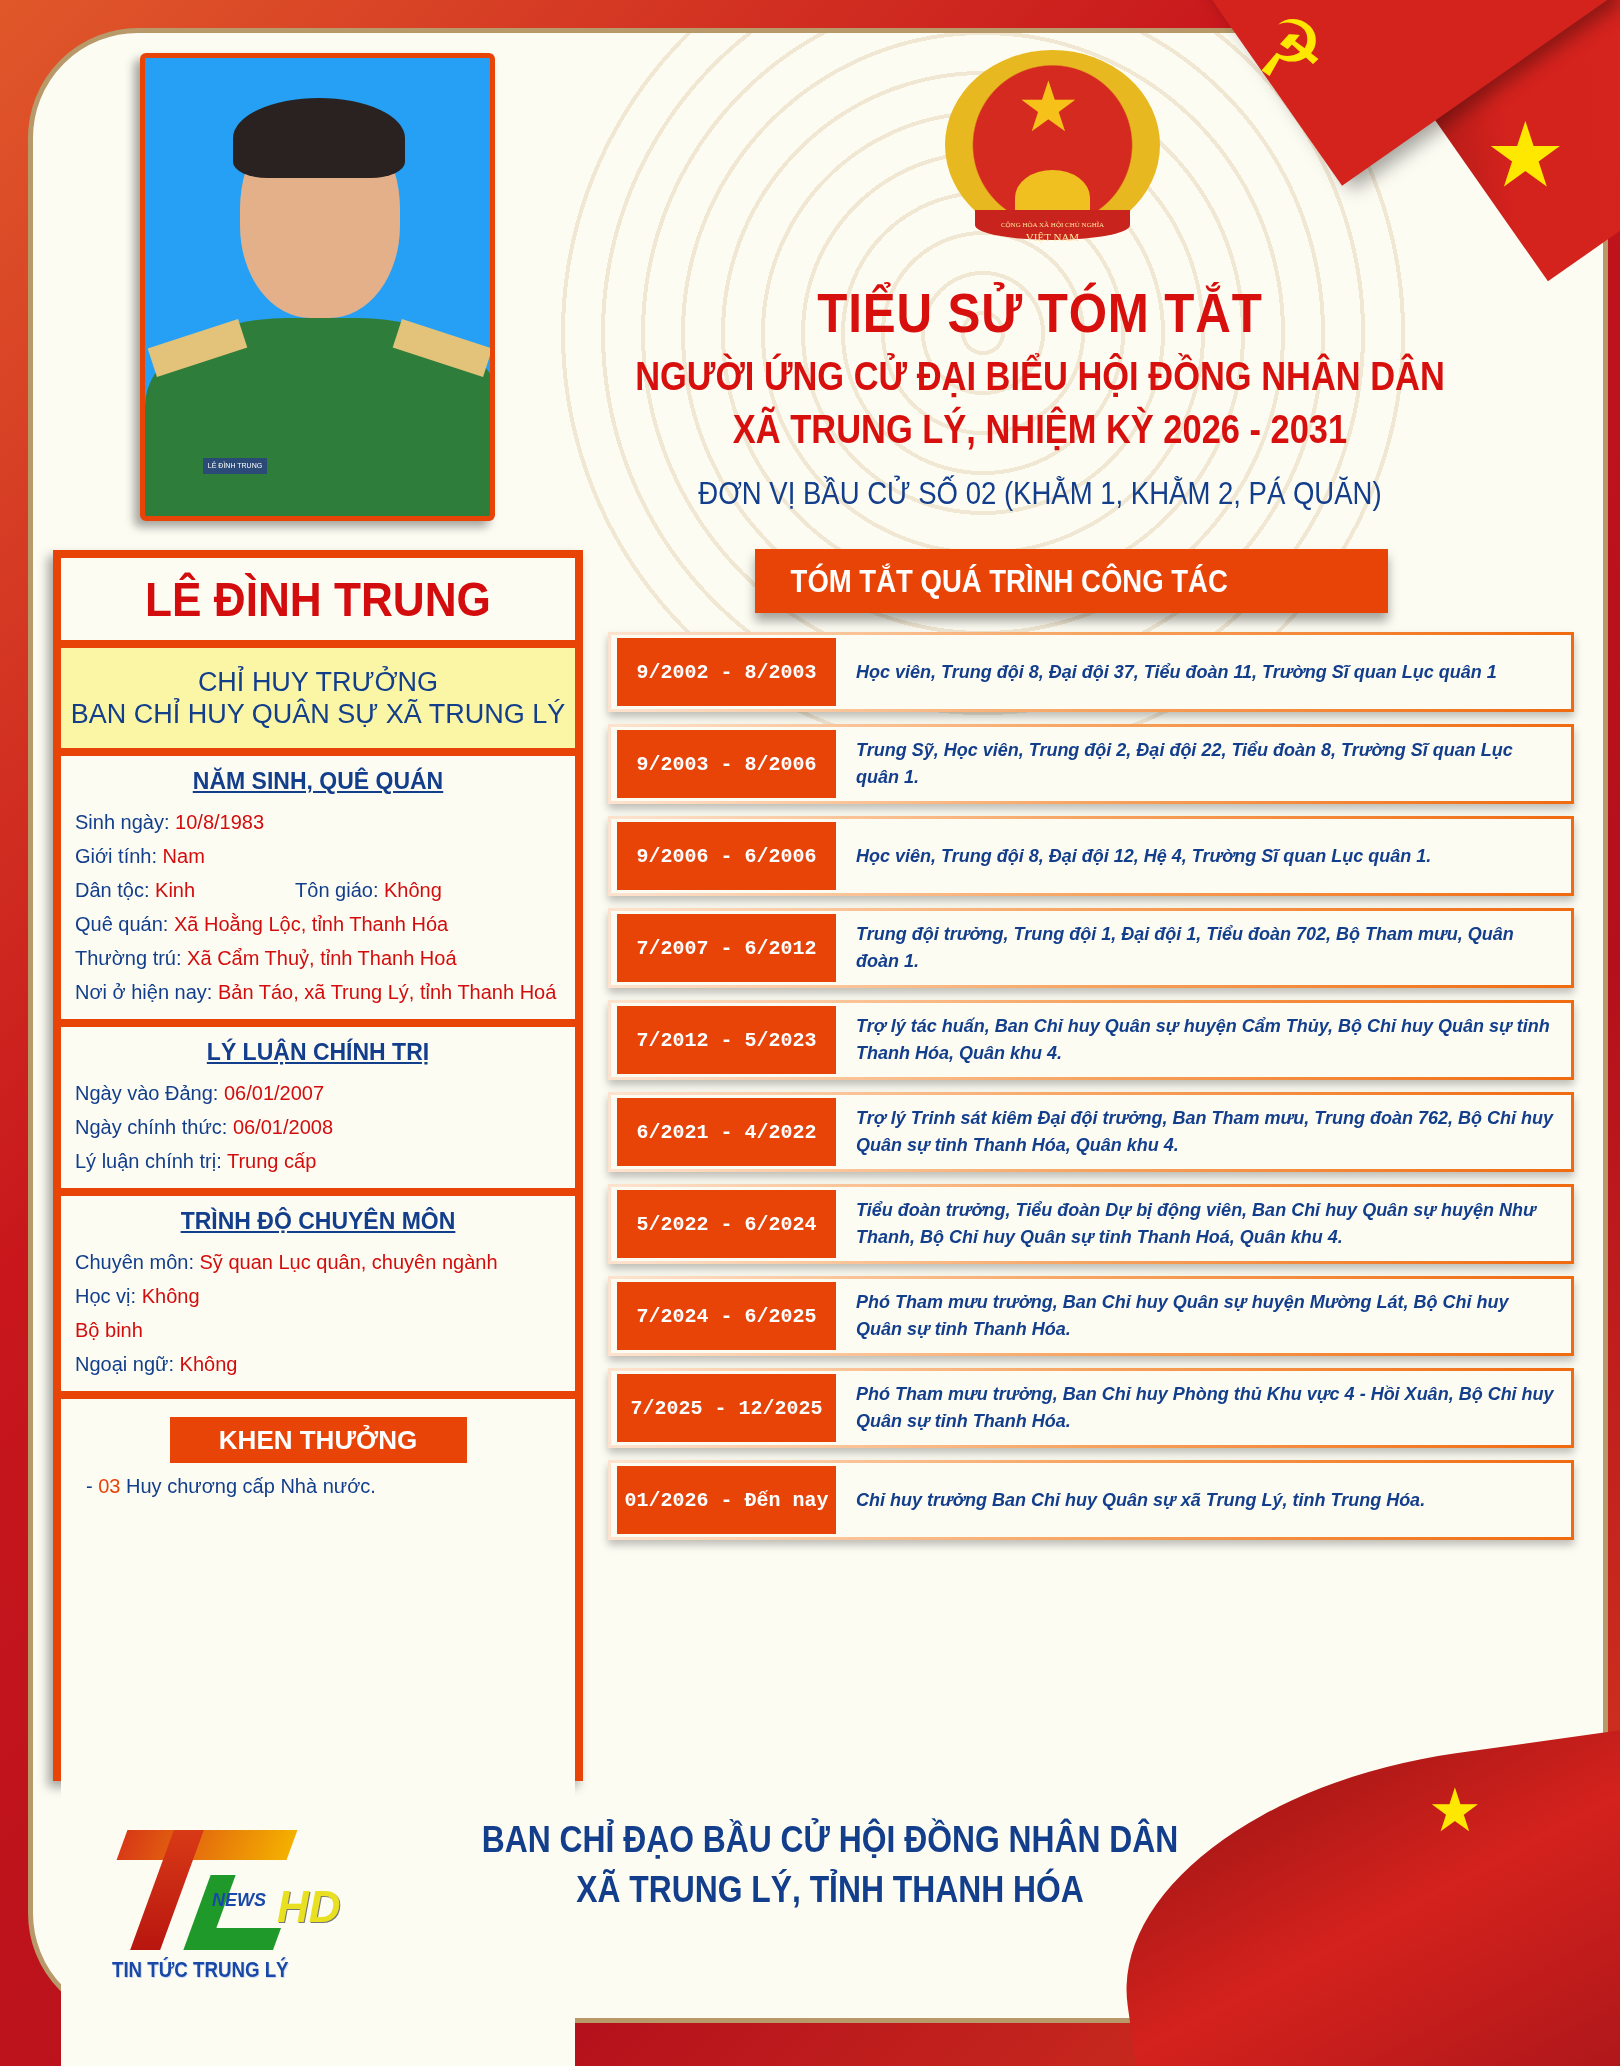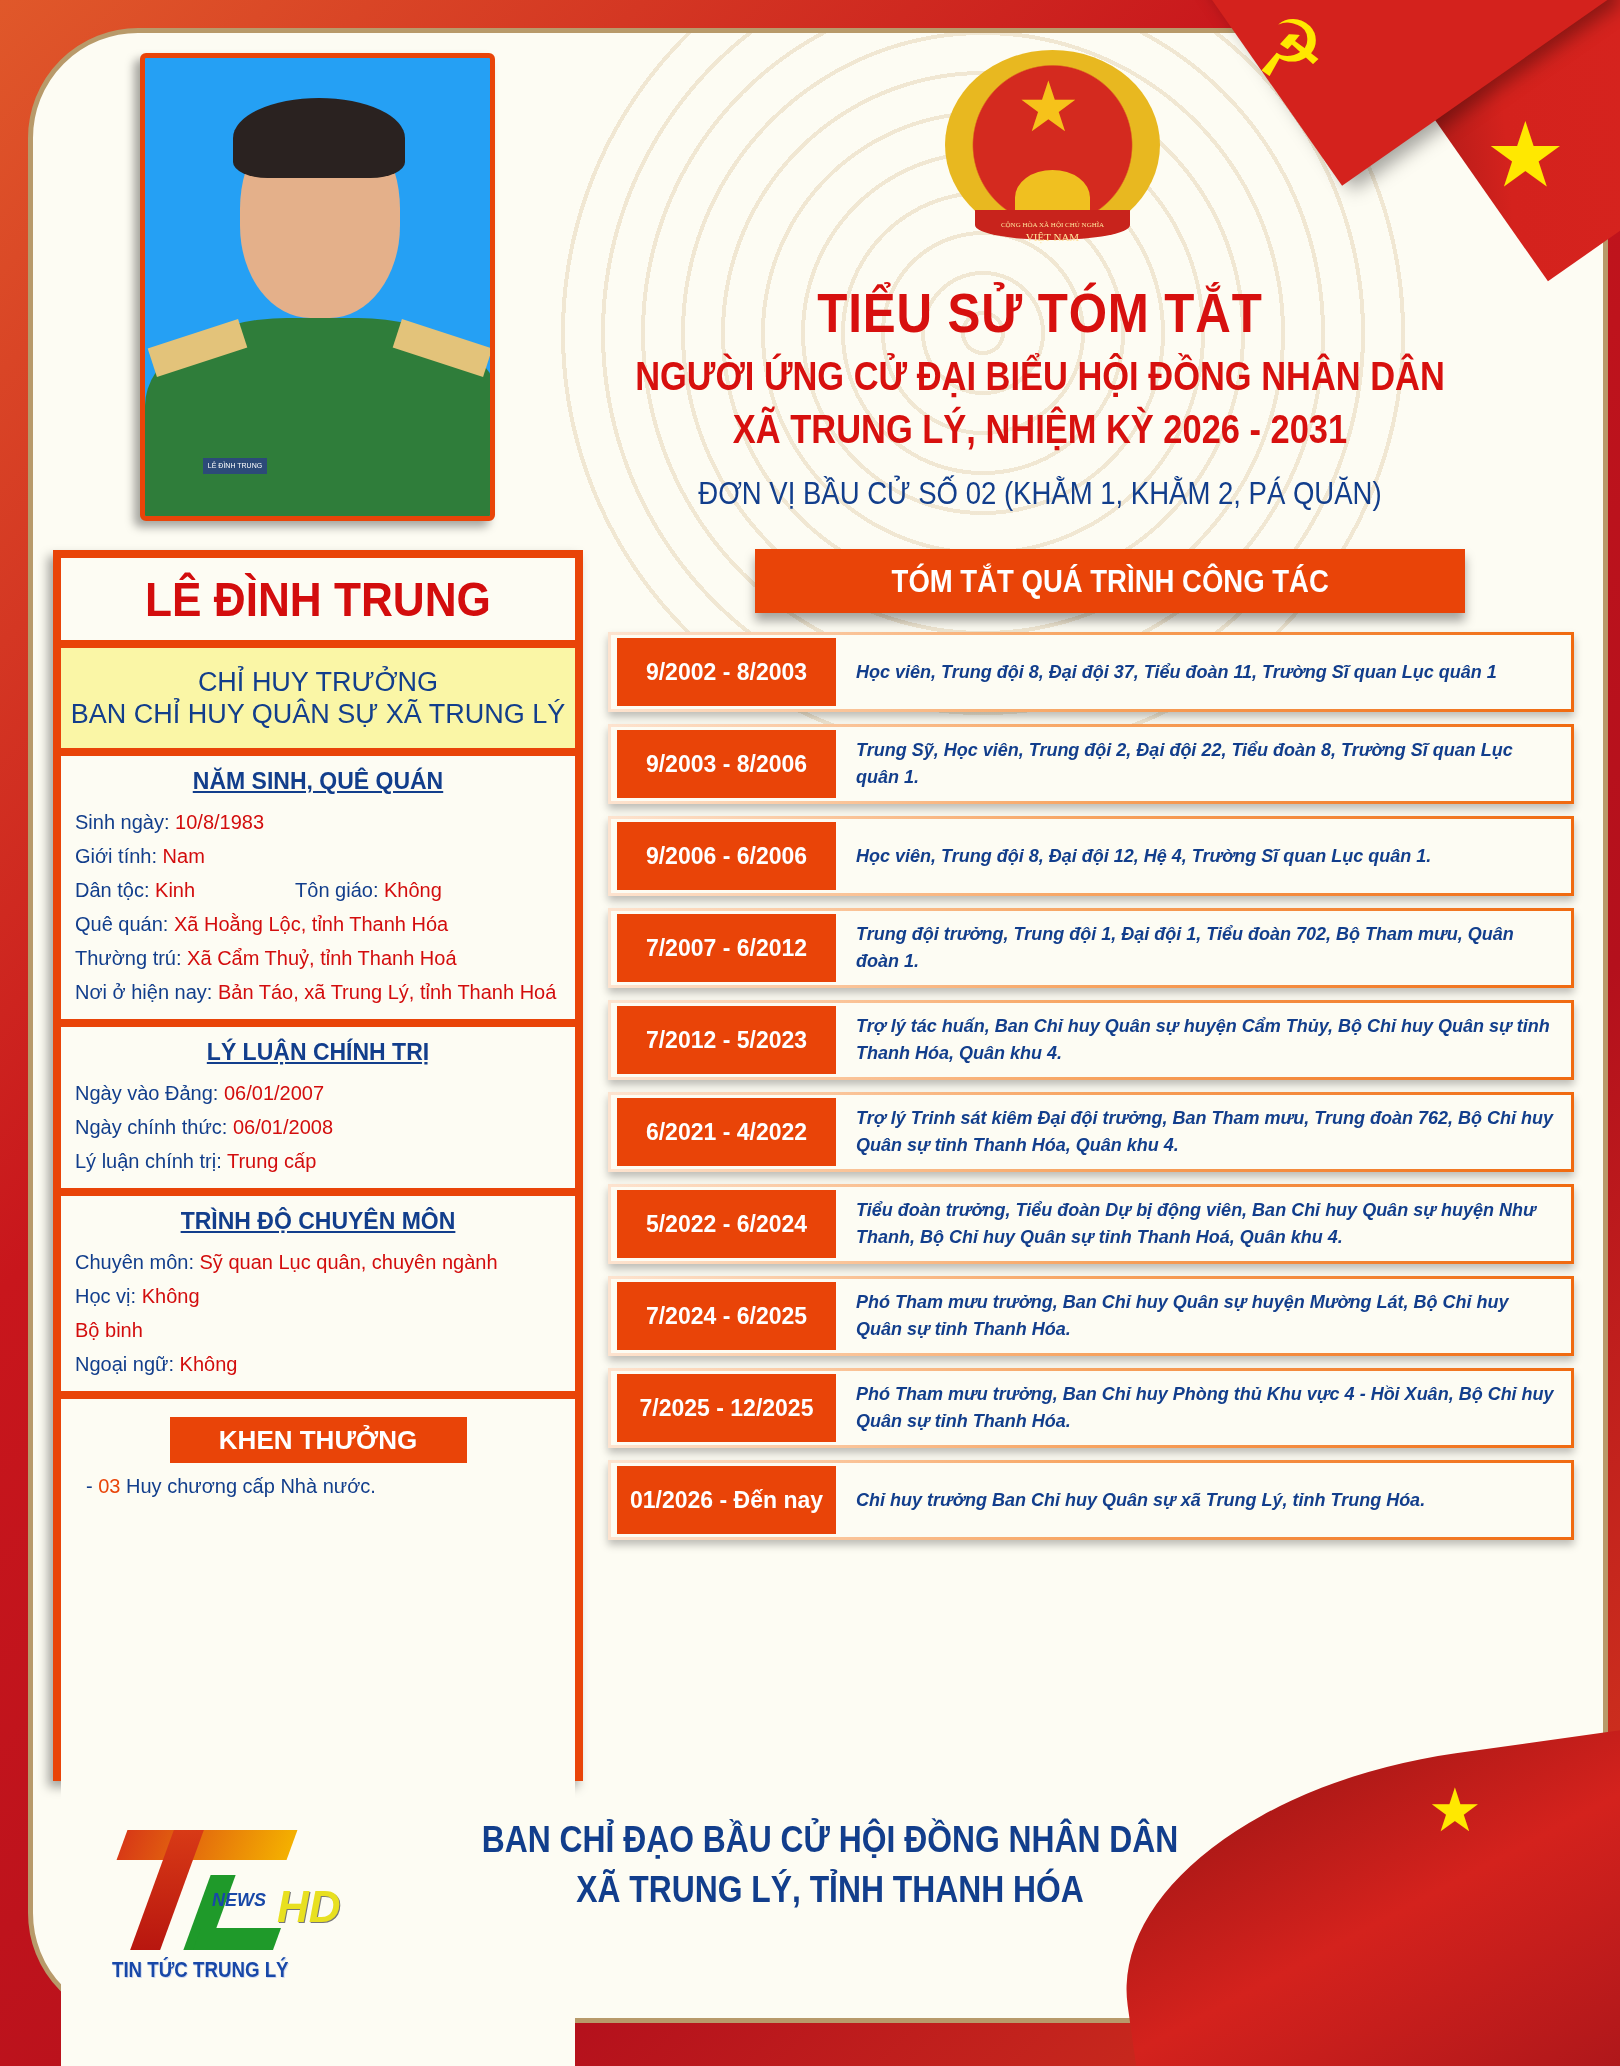--- a/index.html
+++ b/index.html
@@ -85,37 +85,38 @@
   .sec-title { text-align:center; color:#123e8c; font-weight:bold; font-size:23px; text-decoration:underline; margin:6px 0 10px 0; }
   .row { color:#123e8c; font-size:20px; line-height:34px; white-space:nowrap; }
   .row .v { color:#d30d0d; }
   .row .gap { display:inline-block; width:100px; }
   .khen-btn { display:block; margin:14px auto 12px auto; width:297px; height:46px; background:#e94408; color:#fff; font-weight:bold; font-size:26px; text-align:center; line-height:46px; }
   .award { color:#123e8c; font-size:20px; padding-left:25px; }
   .award .n { color:#e94408; }
 
   
   .career-title {
-    position:absolute; left:755px; top:549px; width:710px; height:64px;
+    position:absolute; left:755px; top:549px; width:633px; height:64px;
     background:#e94408; color:#fff; font-weight:bold; font-size:32px;
-    text-align:center; line-height:64px;
+    text-align:left; line-height:64px;
     box-shadow:0 8px 10px rgba(0,0,0,0.35);
   }
   .career-title span { display:inline-block; transform:scaleX(0.86); }
   .timeline { position:absolute; left:608px; top:632px; width:966px; }
   .item {
     position:relative; height:74px; margin-bottom:12px;
     background:#fdfcf3; border:3px solid; border-image:linear-gradient(90deg,#fde3cf,#f7a35f,#f06a10) 1;
     box-shadow:0 5px 8px rgba(0,0,0,0.25);
     display:flex; align-items:center;
   }
   .date {
     width:219px; height:68px; margin-left:6px; background:#e94408; color:#fff;
-    font-weight:bold; font-size:23px; display:flex; align-items:center; justify-content:center; flex-shrink:0;
+    font-weight:bold; font-size:20px; display:flex; align-items:center; justify-content:center; flex-shrink:0;
     white-space:nowrap;
+    font-family:Liberation Mono, monospace;
   }
   .desc { color:#123e8c; font-style:italic; font-weight:bold; font-size:18px; line-height:27px; padding:0 14px 0 20px; }
 
   
   .logo { position:absolute; left:112px; top:1820px; width:260px; height:170px; }
   .logo .seven { position:absolute; left:10px; top:10px; width:170px; height:30px; background:linear-gradient(90deg,#d83a16,#f4b000); transform:skewX(-20deg); }
   .logo .seven2 { position:absolute; left:40px; top:10px; width:30px; height:120px; background:linear-gradient(180deg,#d83a16,#b8160f); transform:skewX(-20deg); }
   .logo .ell { position:absolute; left:85px; top:55px; width:25px; height:75px; background:#1f9a2a; transform:skewX(-20deg); }
   .logo .ell2 { position:absolute; left:85px; top:108px; width:80px; height:22px; background:#1f9a2a; transform:skewX(-20deg); }
   .logo .news { position:absolute; left:100px; top:70px; color:#1848a8; font-weight:bold; font-style:italic; font-size:18px; }

